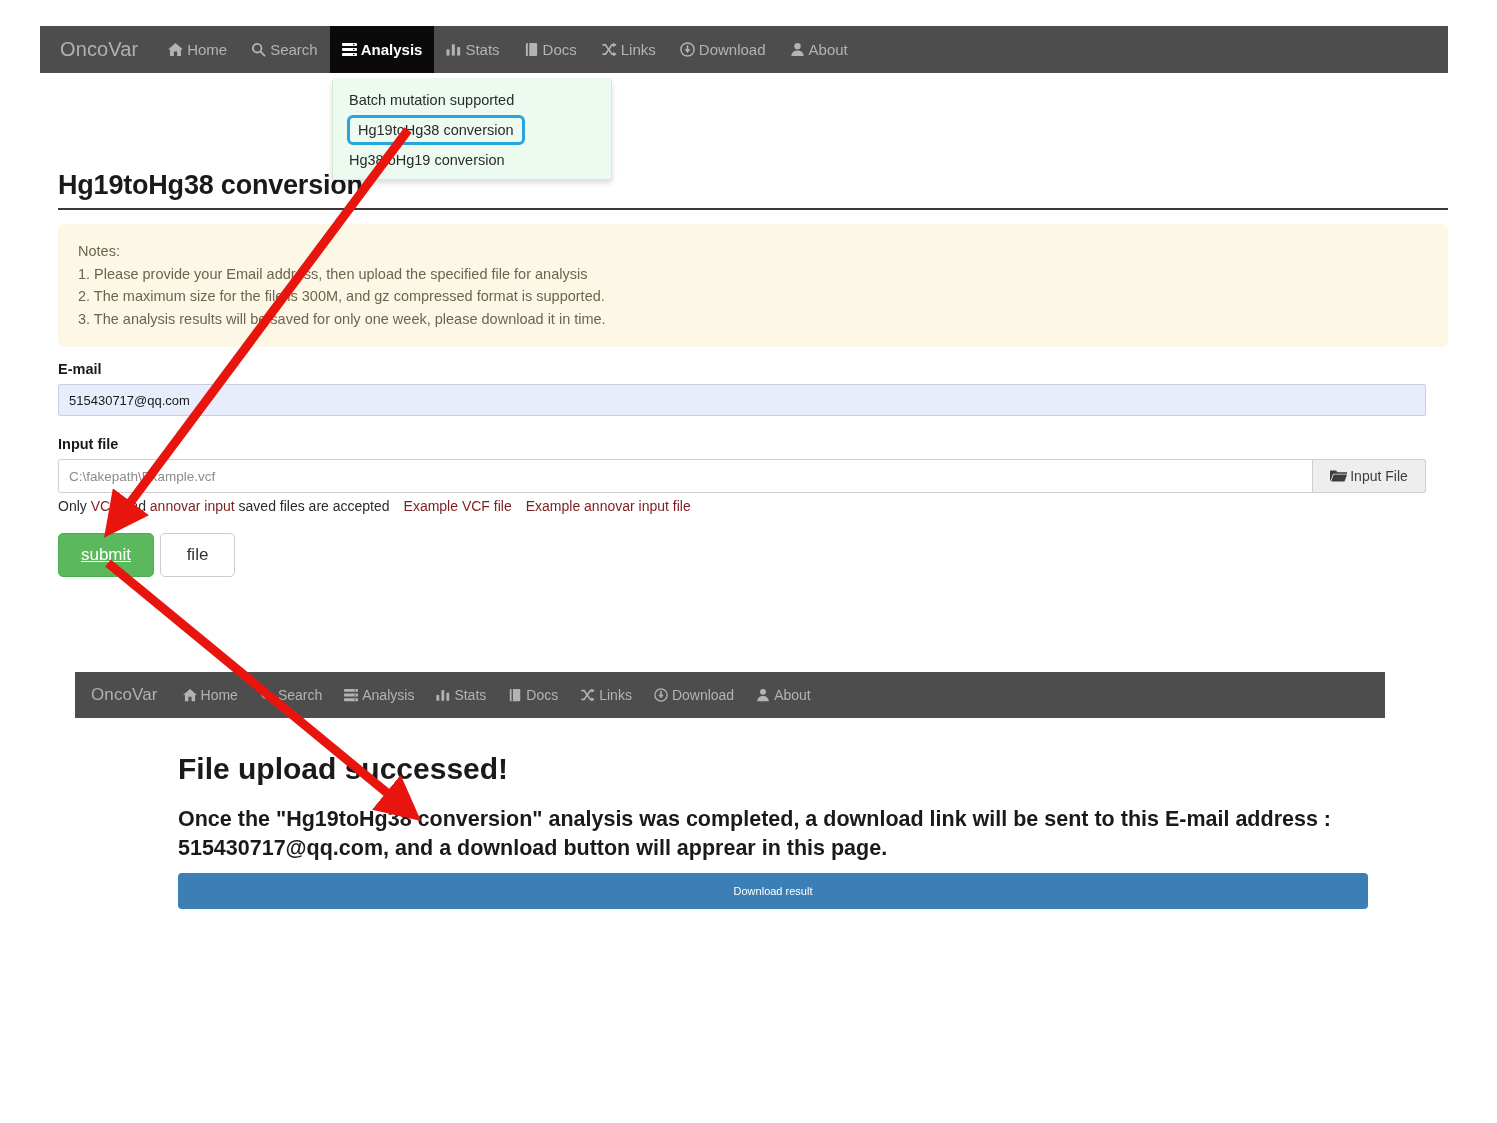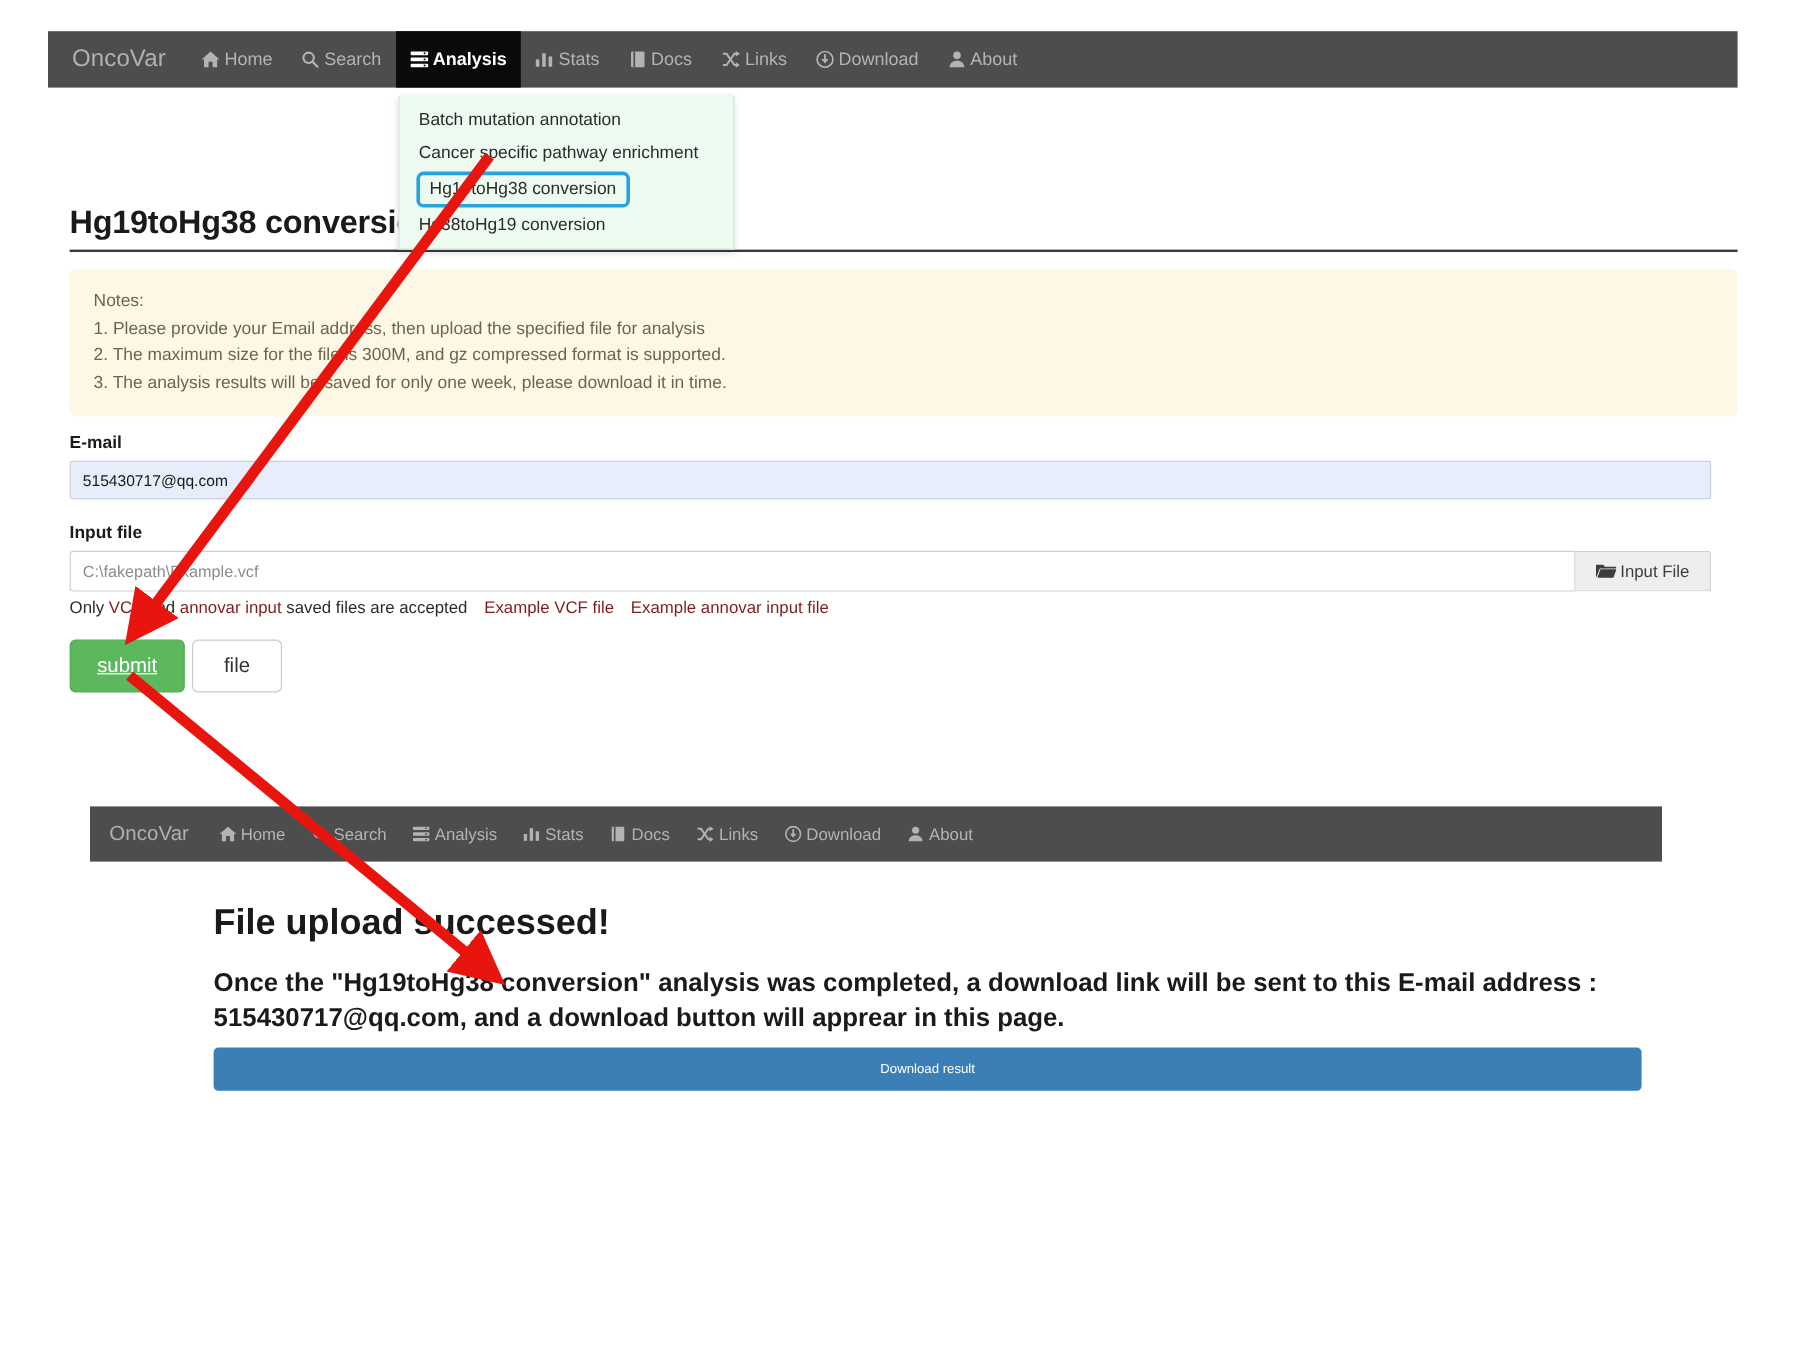--- a/index.html
+++ b/index.html
@@ -330,22 +330,21 @@
               <path d="M1.4 15c0-3.6 2.9-5.9 6.6-5.9S14.6 11.4 14.6 15z"></path>
             </g>
           </svg>
       </span>
       <span>About</span>
     </div>
   </div>
 
   <div class="dropdown">
     <div class="ddcap"></div>
-    <div class="dditem">Batch mutation annotation</div>
-    <div class="dditem">Cancer specific pathway enrichment</div>
+    <div class="dditem">Batch mutation supported</div>
     <div class="dditem-wrap">
       <div class="dditem selected">Hg19toHg38 conversion</div>
     </div>
     <div class="dditem">Hg38toHg19 conversion</div>
   </div>
 
   <div class="page-title">Hg19toHg38 conversion</div>
   <div class="title-rule"></div>
 
   <div class="notes">

